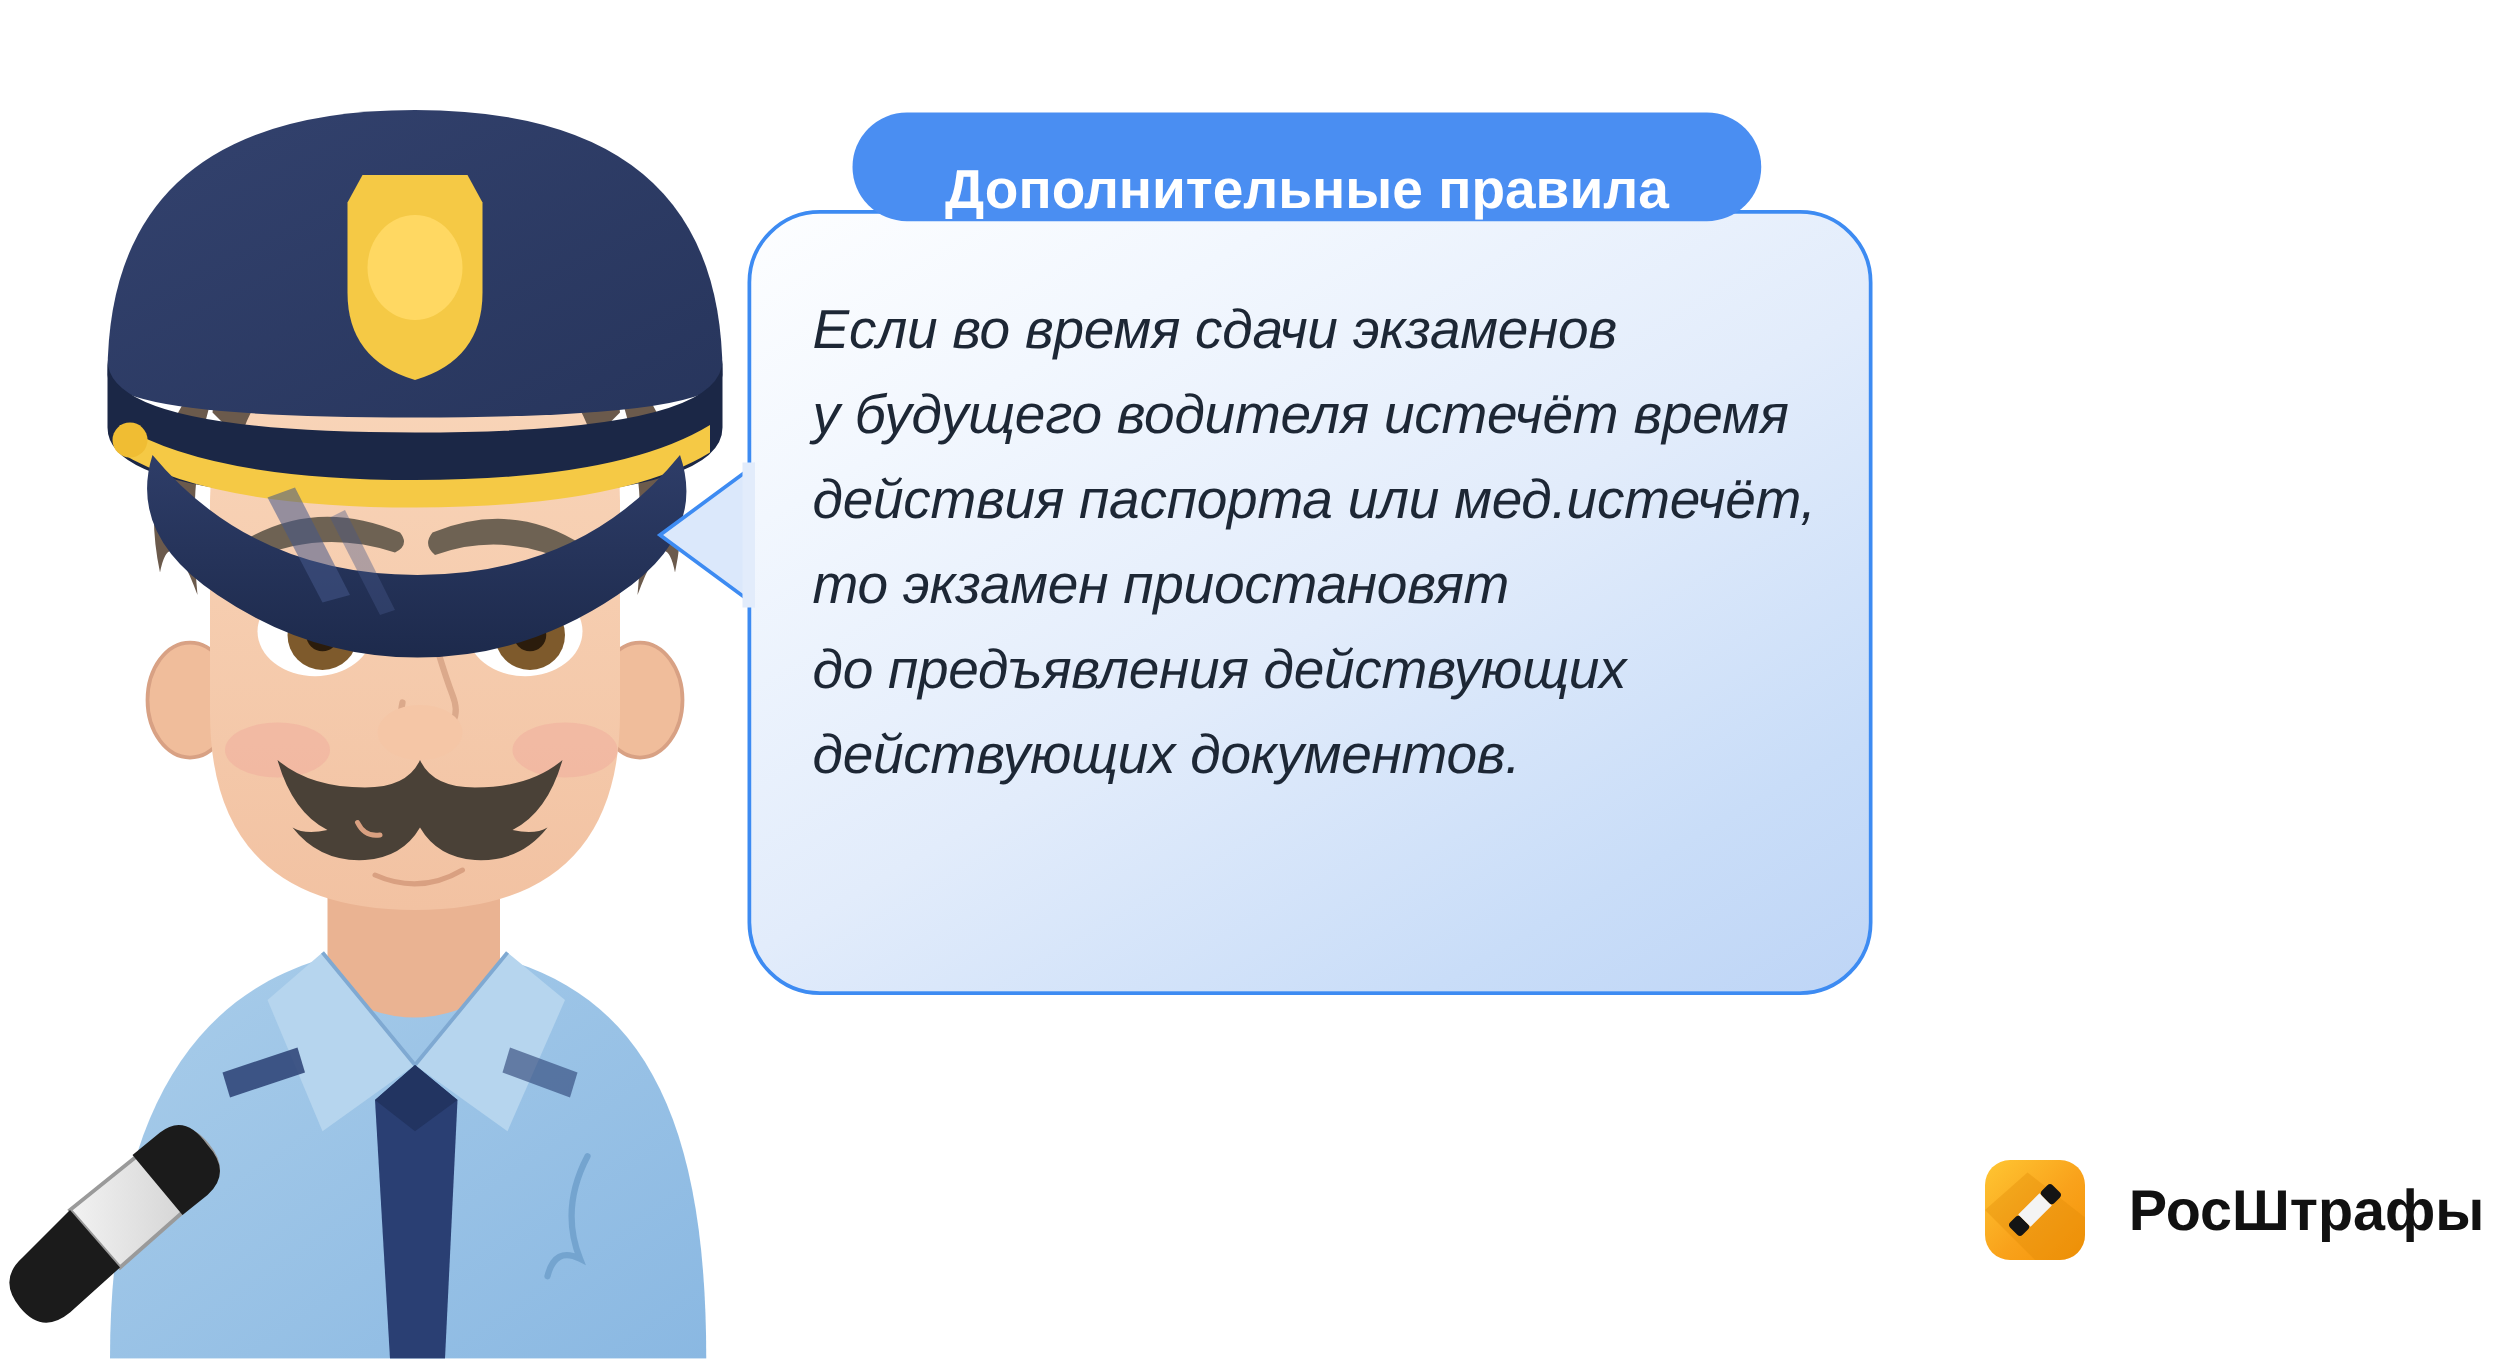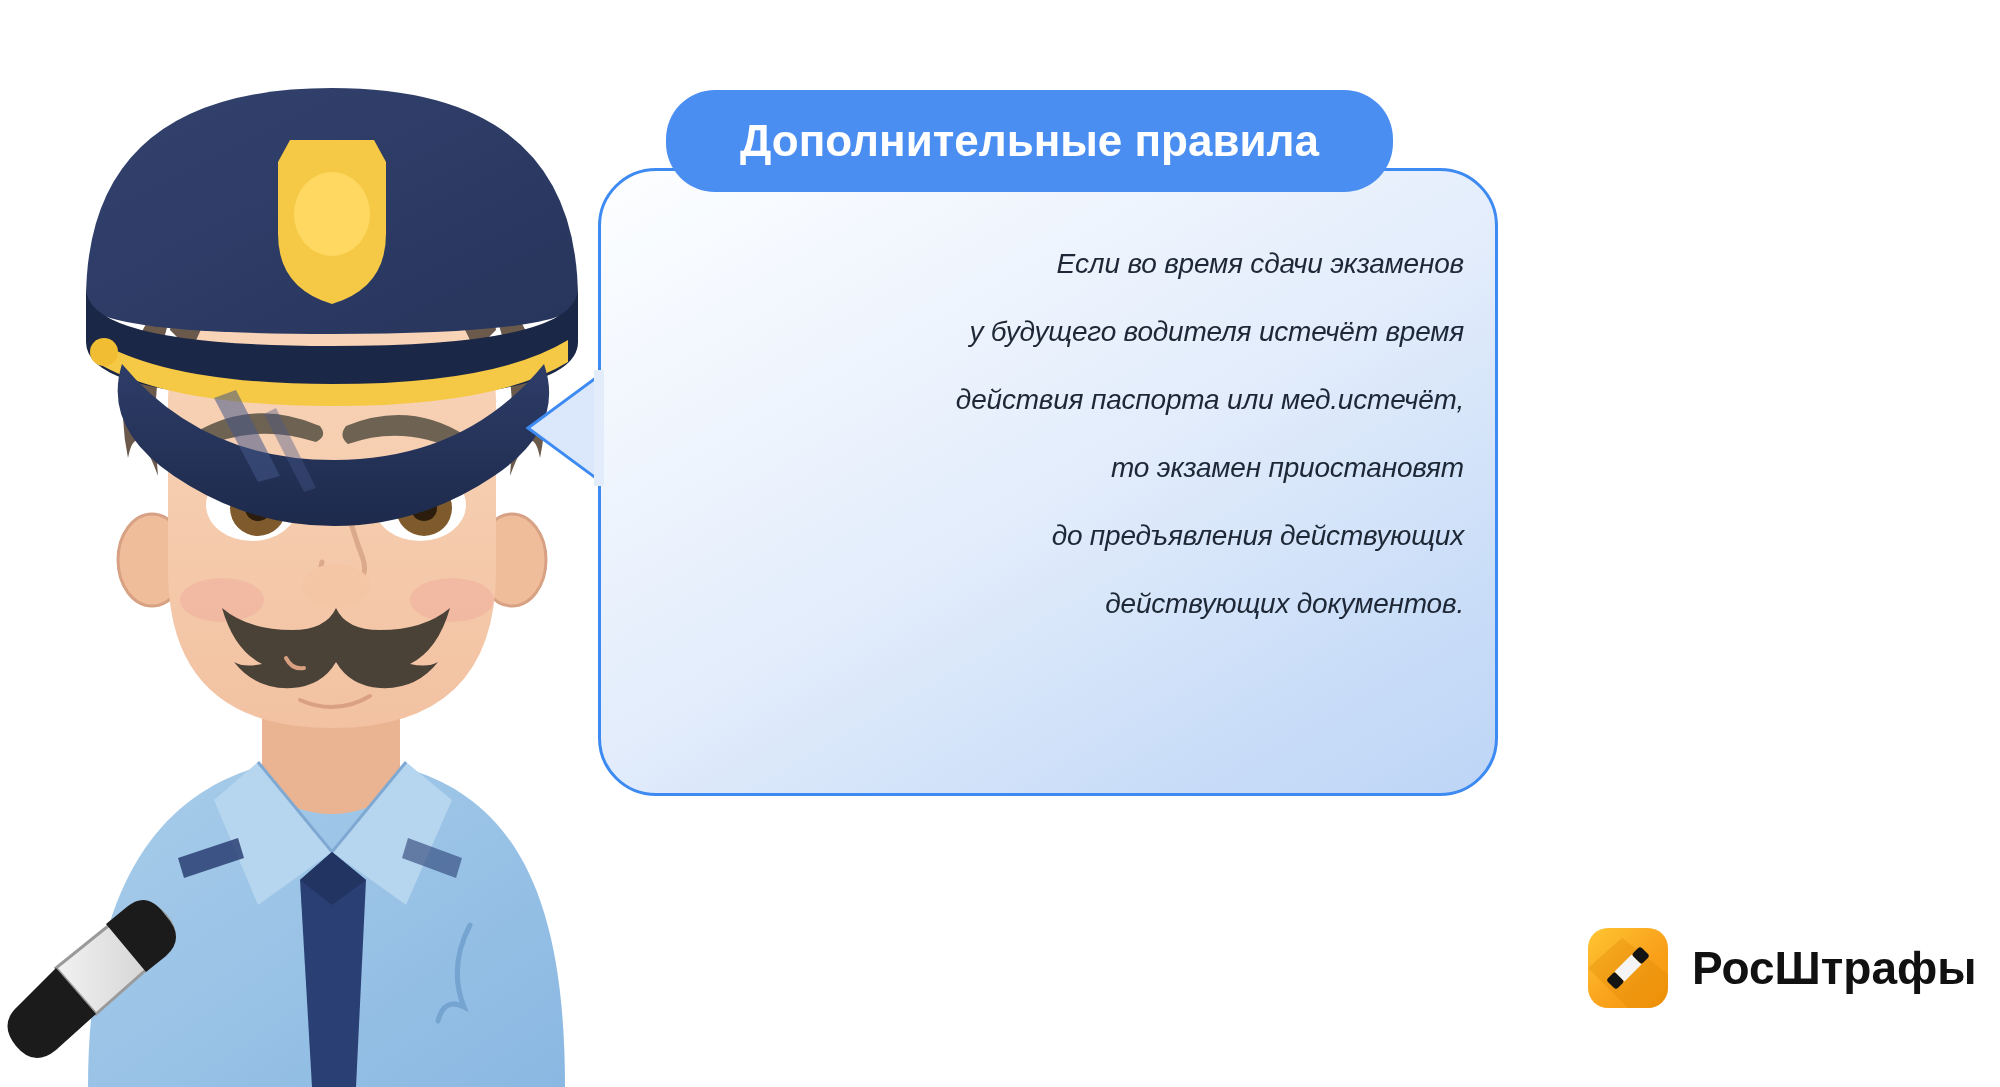--- a/index.html
+++ b/index.html
@@ -58,60 +58,59 @@
     height: 120px;
   }
   #bubble-tail svg { display: block; width: 100%; height: 100%; }
 
   #bubble-text {
     position: absolute;
     left: 52px;
     top: 62px;
     right: 34px;
     font-style: italic;
-    font-size: 28px;
+    font-size: 44px;
     line-height: 68px;
     color: #1d2735;
     font-family: "Liberation Sans", sans-serif;
     letter-spacing: -0.2px;
-    text-align: right;
   }
   #bubble-text .ln { display: block; white-space: nowrap; }
 
   
   #header-pill {
     position: absolute;
-    left: 666px;
+    left: 682px;
     top: 90px;
     width: 727px;
-    height: 102px;
+    height: 87px;
     background: #4a8ef2;
     border-radius: 49px;
     display: flex;
-    align-items: center;
+    align-items: flex-end;
     justify-content: center;
     z-index: 5;
   }
   #header-title {
     color: #ffffff;
     font-size: 44px;
     font-weight: bold;
     font-family: "Liberation Sans", sans-serif;
     letter-spacing: 0px;
     white-space: nowrap;
   }
 
   
   #logo {
     position: absolute;
     left: 1588px;
     top: 928px;
     display: flex;
     align-items: center;
-    gap: 24px;
+    gap: 35px;
   }
   #logo-mark {
     width: 80px;
     height: 80px;
     border-radius: 20px;
     background: linear-gradient(135deg, #ffc633 0%, #f9a21b 55%, #f59307 100%);
     position: relative;
     overflow: hidden;
     flex: 0 0 auto;
   }

